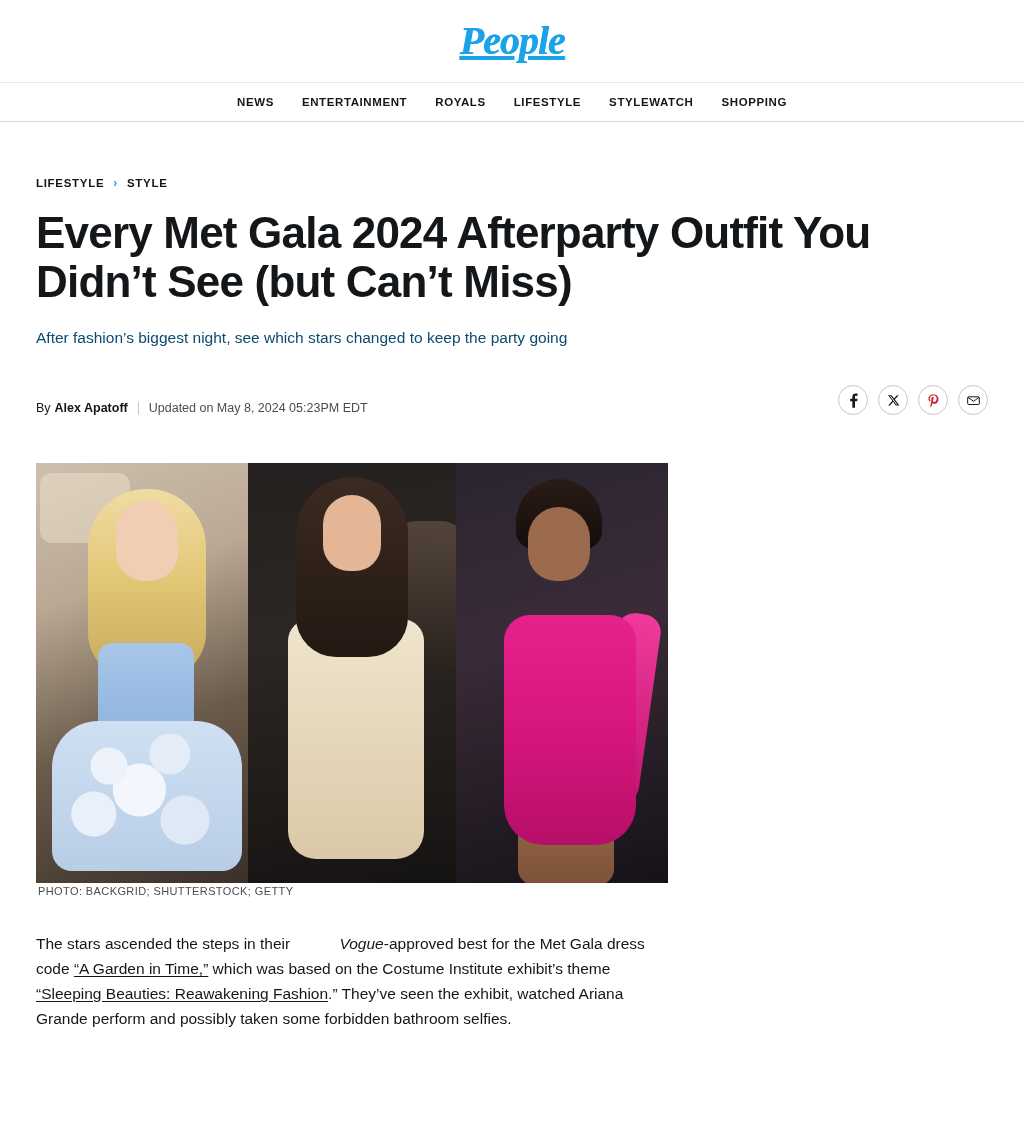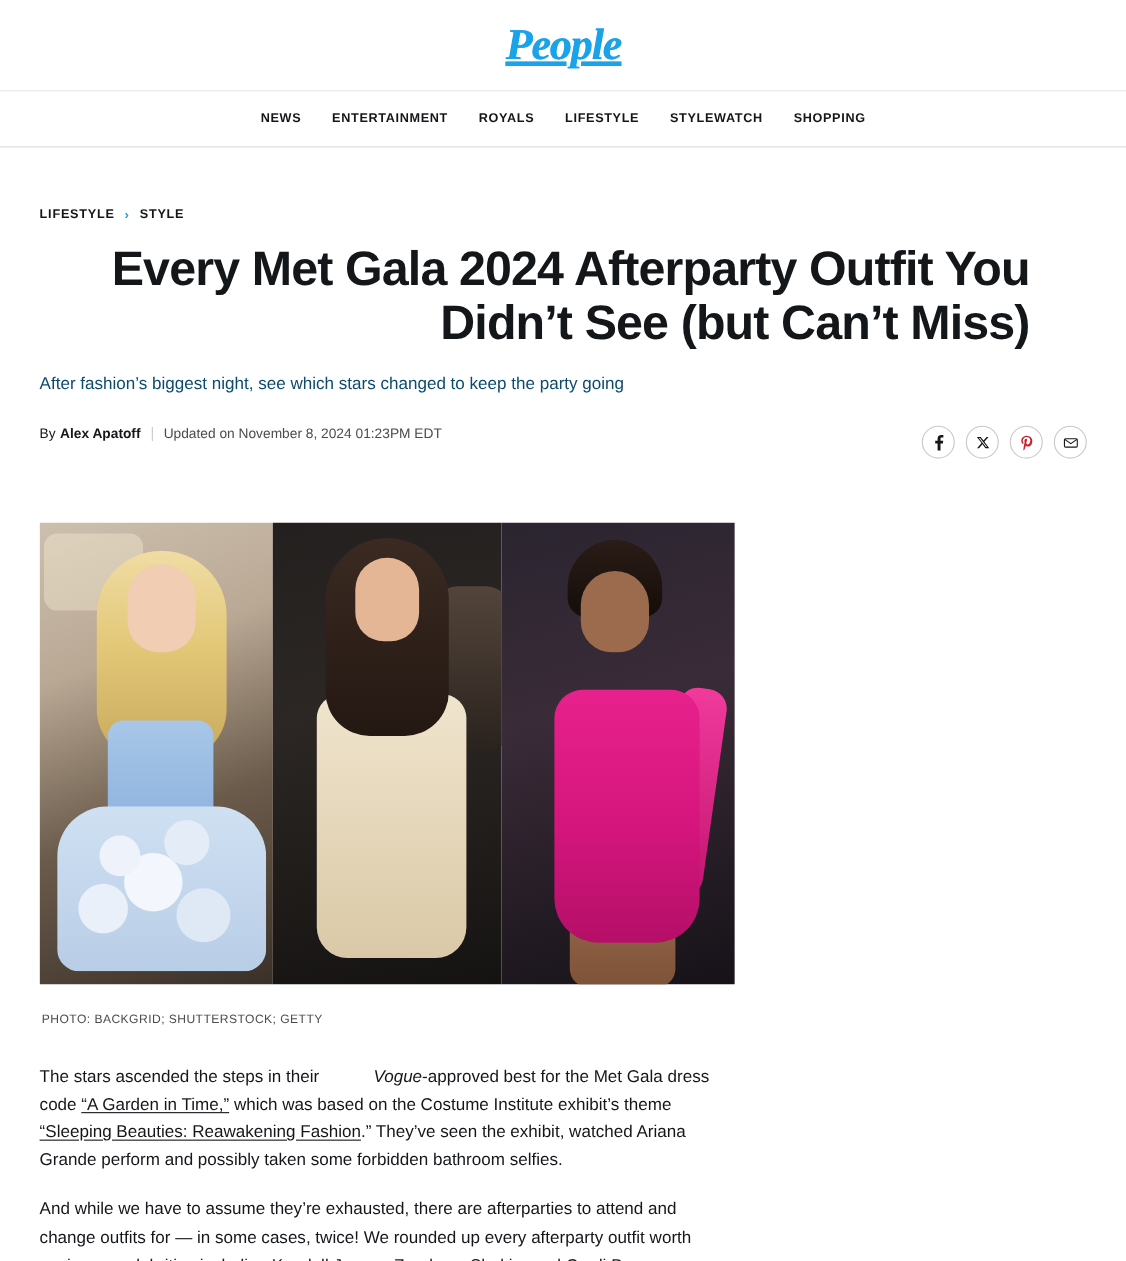--- a/index.html
+++ b/index.html
@@ -33,21 +33,21 @@
     letter-spacing: -1px;
     color: #1aa3e8;
     line-height: 1;
     text-shadow: 0.5px 0 0 #1aa3e8;
   }
 
   
   .nav-bar {
     border-top: 1px solid #e6e6e6;
     border-bottom: 1px solid #d8d8d8;
-    height: 52px;
+    height: 40px;
     display: flex;
     align-items: center;
     justify-content: center;
     background: #fff;
   }
   .nav-list {
     display: flex;
     align-items: center;
     gap: 28px;
   }
@@ -88,34 +88,33 @@
     font-weight: bold;
   }
 
   h1.headline {
     font-size: 44px;
     line-height: 1.12;
     letter-spacing: -0.8px;
     font-weight: bold;
     margin: 18px 0 0 0;
     max-width: 900px;
-    text-align: right;
   }
   .dek {
     font-size: 15.5px;
     line-height: 1.45;
     margin: 20px 0 0 0;
     color: #0c4a6e;
     max-width: 760px;
   }
 
   .byline-row {
     margin-top: 26px;
     display: flex;
-    align-items: flex-start;
+    align-items: flex-end;
     justify-content: space-between;
     min-height: 40px;
     gap: 28px;
   }
   .byline {
     font-size: 12.5px;
     color: #14171a;
     display: flex;
     align-items: center;
     gap: 0;
@@ -240,21 +239,21 @@
   }
   .p3 .legs {
     width: 96px; height: 90px; left: 62px; top: 332px;
     background: linear-gradient(180deg,#9c6a4c,#7d5238); border-radius: 16px;
   }
 
   .photo-credit {
     font-size: 11px;
     letter-spacing: 0.4px;
     color: #4c4c4c;
-    padding: 26px 2px 0 2px;
+    padding: 2px 2px 0 2px;
     text-transform: uppercase;
   }
 
   
   .body-copy { margin-top: 34px; max-width: 632px; }
   .body-copy p {
     font-size: 15.5px;
     line-height: 1.62;
     margin: 0 0 20px 0;
     color: #14171a;
@@ -295,21 +294,21 @@
 
   <h1 class="headline">Every Met Gala 2024 Afterparty Outfit You Didn’t See (but Can’t Miss)</h1>
 
   <p class="dek">After fashion’s biggest night, see which stars changed to keep the party going</p>
 
   <div class="byline-row">
     <div class="byline">
       <span class="by">By</span>
       <a class="author" href="#">Alex Apatoff</a>
       <span class="divider"></span>
-      <span class="updated">Updated on November 8, 2024 01:23PM EDT</span>
+      <span class="updated">Updated on May 8, 2024 05:23PM EDT</span>
     </div>
 
     <div class="share-row">
       <button class="share-btn" aria-label="Share on Facebook">
         <svg width="15" height="15" viewBox="0 0 16 16">
           <path d="M9.6 15.6V8.7h2.3l.35-2.7H9.6V4.3c0-.78.22-1.31 1.34-1.31h1.43V.58C12.12.54 11.27.46 10.28.46 8.2.46 6.78 1.73 6.78 4.06V6H4.47v2.7h2.31v6.9z" fill="#14171a"></path>
         </svg>
       </button>
       <button class="share-btn" aria-label="Share on X">
         <svg width="13" height="13" viewBox="0 0 16 16">
@@ -352,17 +351,16 @@
         <div class="fig-person hair"></div>
         <div class="fig-person face"></div>
       </div>
     </div>
     <figcaption class="photo-credit">PHOTO: BACKGRID; SHUTTERSTOCK; GETTY</figcaption>
   </figure>
 
   <section class="body-copy">
     <p><span>The stars ascended the steps in their </span><em>Vogue</em><span>-approved best for the Met Gala dress code </span><a href="#">“A Garden in Time,”</a><span> which was based on the Costume Institute exhibit’s theme </span><a href="#">“Sleeping Beauties: Reawakening Fashion</a><span>.” They’ve seen the exhibit, watched Ariana Grande perform and possibly taken some forbidden bathroom selfies.</span></p>
 
-    <p>And while we have to assume they’re exhausted, there are afterparties to attend and change outfits for — in some cases, twice! We rounded up every afterparty outfit worth seeing on celebrities including Kendall Jenner, Zendaya, Shakira and Cardi B.</p>
 
   </section>
 
 </main>
 
 </body></html>

